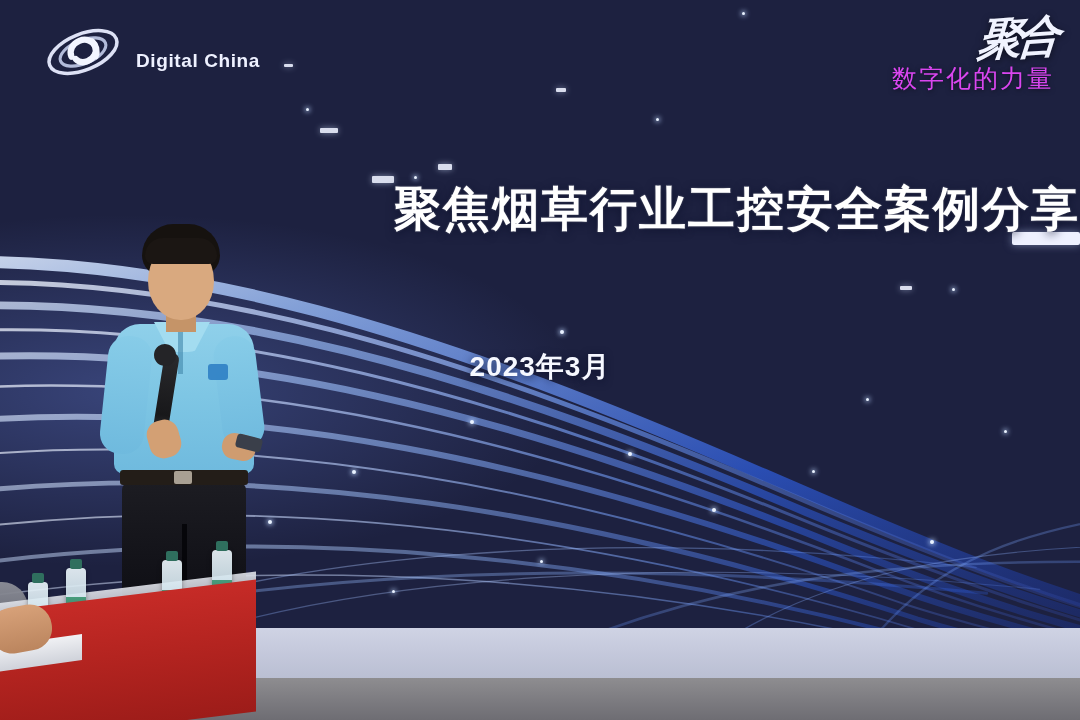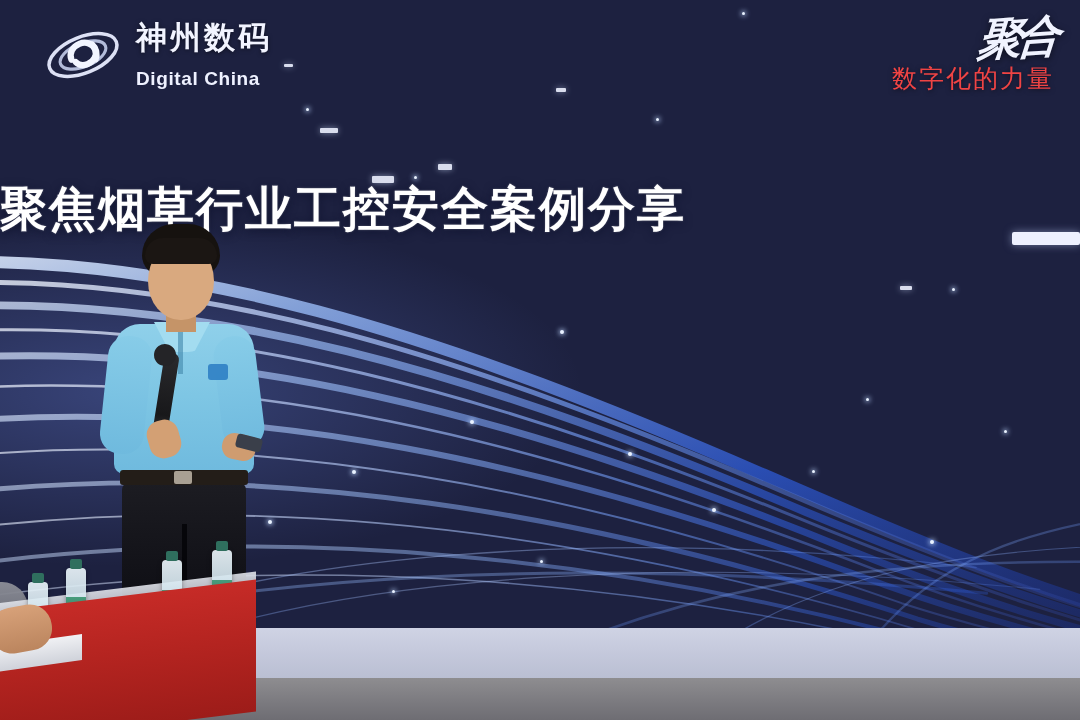--- a/index.html
+++ b/index.html
@@ -31,23 +31,23 @@
   .logo-mark{width:78px;height:60px;flex:none;}
   .logo-txt{line-height:1;}
   .logo-cn{font-size:31px;letter-spacing:3px;color:#f2f4ff;font-weight:600;
     text-shadow:0 1px 4px rgba(0,0,0,.5);}
   .logo-en{font-size:19px;letter-spacing:.6px;color:#eef1ff;margin-top:16px;font-weight:600;}
   .brandmark{position:absolute;right:26px;top:18px;text-align:right;}
   .brand-cal{font-size:44px;color:#f0f3ff;font-weight:700;font-style:italic;
     letter-spacing:-6px;line-height:.9;text-shadow:0 2px 7px rgba(0,0,0,.55);
     transform:skewX(-8deg) rotate(-4deg);display:inline-block;
     font-family:"DejaVu Serif",serif;}
-  .brand-sub{font-size:25px;color:#ef4444;letter-spacing:2px;margin-top:4px;
+  .brand-sub{font-size:25px;color:#d946ef;letter-spacing:2px;margin-top:4px;
     font-weight:500;text-shadow:0 1px 5px rgba(0,0,0,.55);}
-  .slide-title{position:absolute;left:0;right:8px;top:178px;text-align:left;
+  .slide-title{position:absolute;left:0;right:0;top:178px;text-align:right;
     font-size:47px;font-weight:700;color:#ffffff;letter-spacing:2px;
     text-shadow:0 2px 10px rgba(10,14,40,.75),0 0 2px rgba(255,255,255,.4);}
   .slide-date{position:absolute;left:0;right:0;top:348px;text-align:center;
     font-size:28px;font-weight:700;color:#f6f8ff;letter-spacing:1px;
     text-shadow:0 2px 8px rgba(10,14,40,.8);}
   .slide-company{position:absolute;left:0;right:0;top:452px;text-align:center;
     font-size:30px;font-weight:700;color:#ffffff;letter-spacing:2px;
     text-shadow:0 2px 9px rgba(10,20,60,.85);}
   .bar-right{position:absolute;right:0;top:232px;width:68px;height:13px;background:#eef1ff;
     border-radius:2px;box-shadow:0 0 8px rgba(200,215,255,.5);}
@@ -203,33 +203,33 @@
     <div class="logo">
       <svg class="logo-mark" viewBox="0 0 100 76">
         <g transform="rotate(-22 50 38)">
           <ellipse cx="50" cy="38" rx="46" ry="23" fill="none" stroke="#e8ecff" stroke-width="4.5" opacity=".95"></ellipse>
           <ellipse cx="50" cy="38" rx="31" ry="15" fill="none" stroke="#cdd6f5" stroke-width="4" opacity=".85"></ellipse>
           <path d="M34 38c0-9 8-15 17-15s16 6 16 14-7 14-16 14c-6 0-11-3-13-8" fill="none" stroke="#f2f5ff" stroke-width="8" stroke-linecap="round"></path>
           <path d="M66 30c3 6 2 14-3 19" fill="none" stroke="#f2f5ff" stroke-width="8" stroke-linecap="round"></path>
         </g>
       </svg>
       <div class="logo-txt">
-        <div class="logo-cn">神州数码</div>
         <div class="logo-en">Digital China</div>
       </div>
     </div>
 
     <div class="brandmark">
       <div class="brand-cal">聚合</div>
       <div class="brand-sub">数字化的力量</div>
     </div>
 
     <div class="bar-right"></div>
 
     <div class="slide-title">聚焦烟草行业工控安全案例分享</div>
+    <div class="slide-date">2023年3月</div>
   </div>
 
   <div class="floor-shadow"></div>
   <div class="apron"></div>
   <div class="floor"></div>
 
   <div class="speaker">
     <div class="sp-legs"></div>
     <div class="sp-legsplit"></div>
     <div class="sp-torso"></div>

